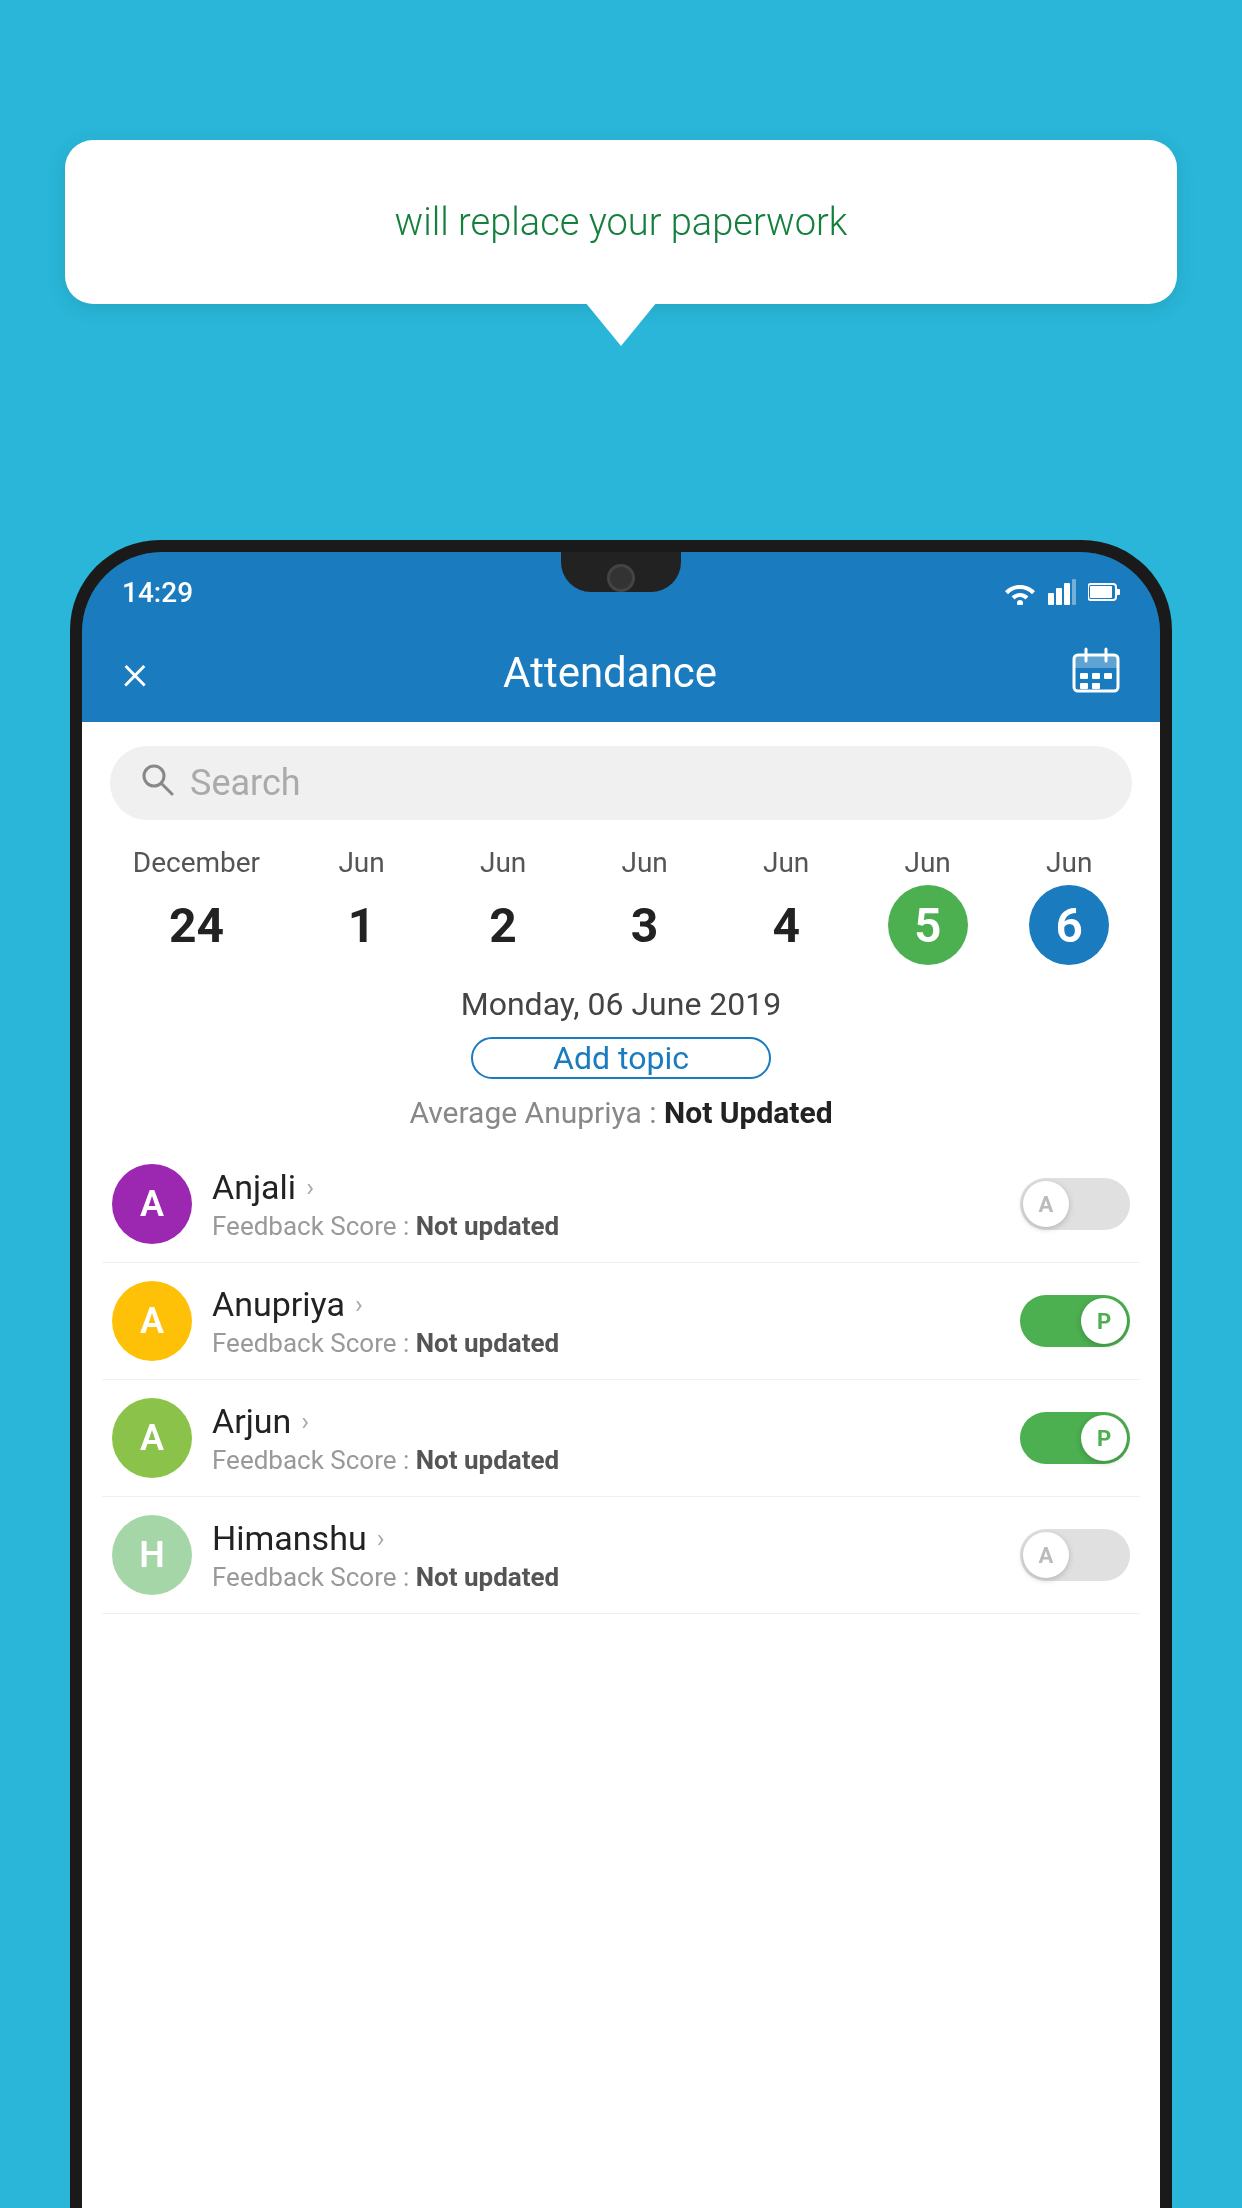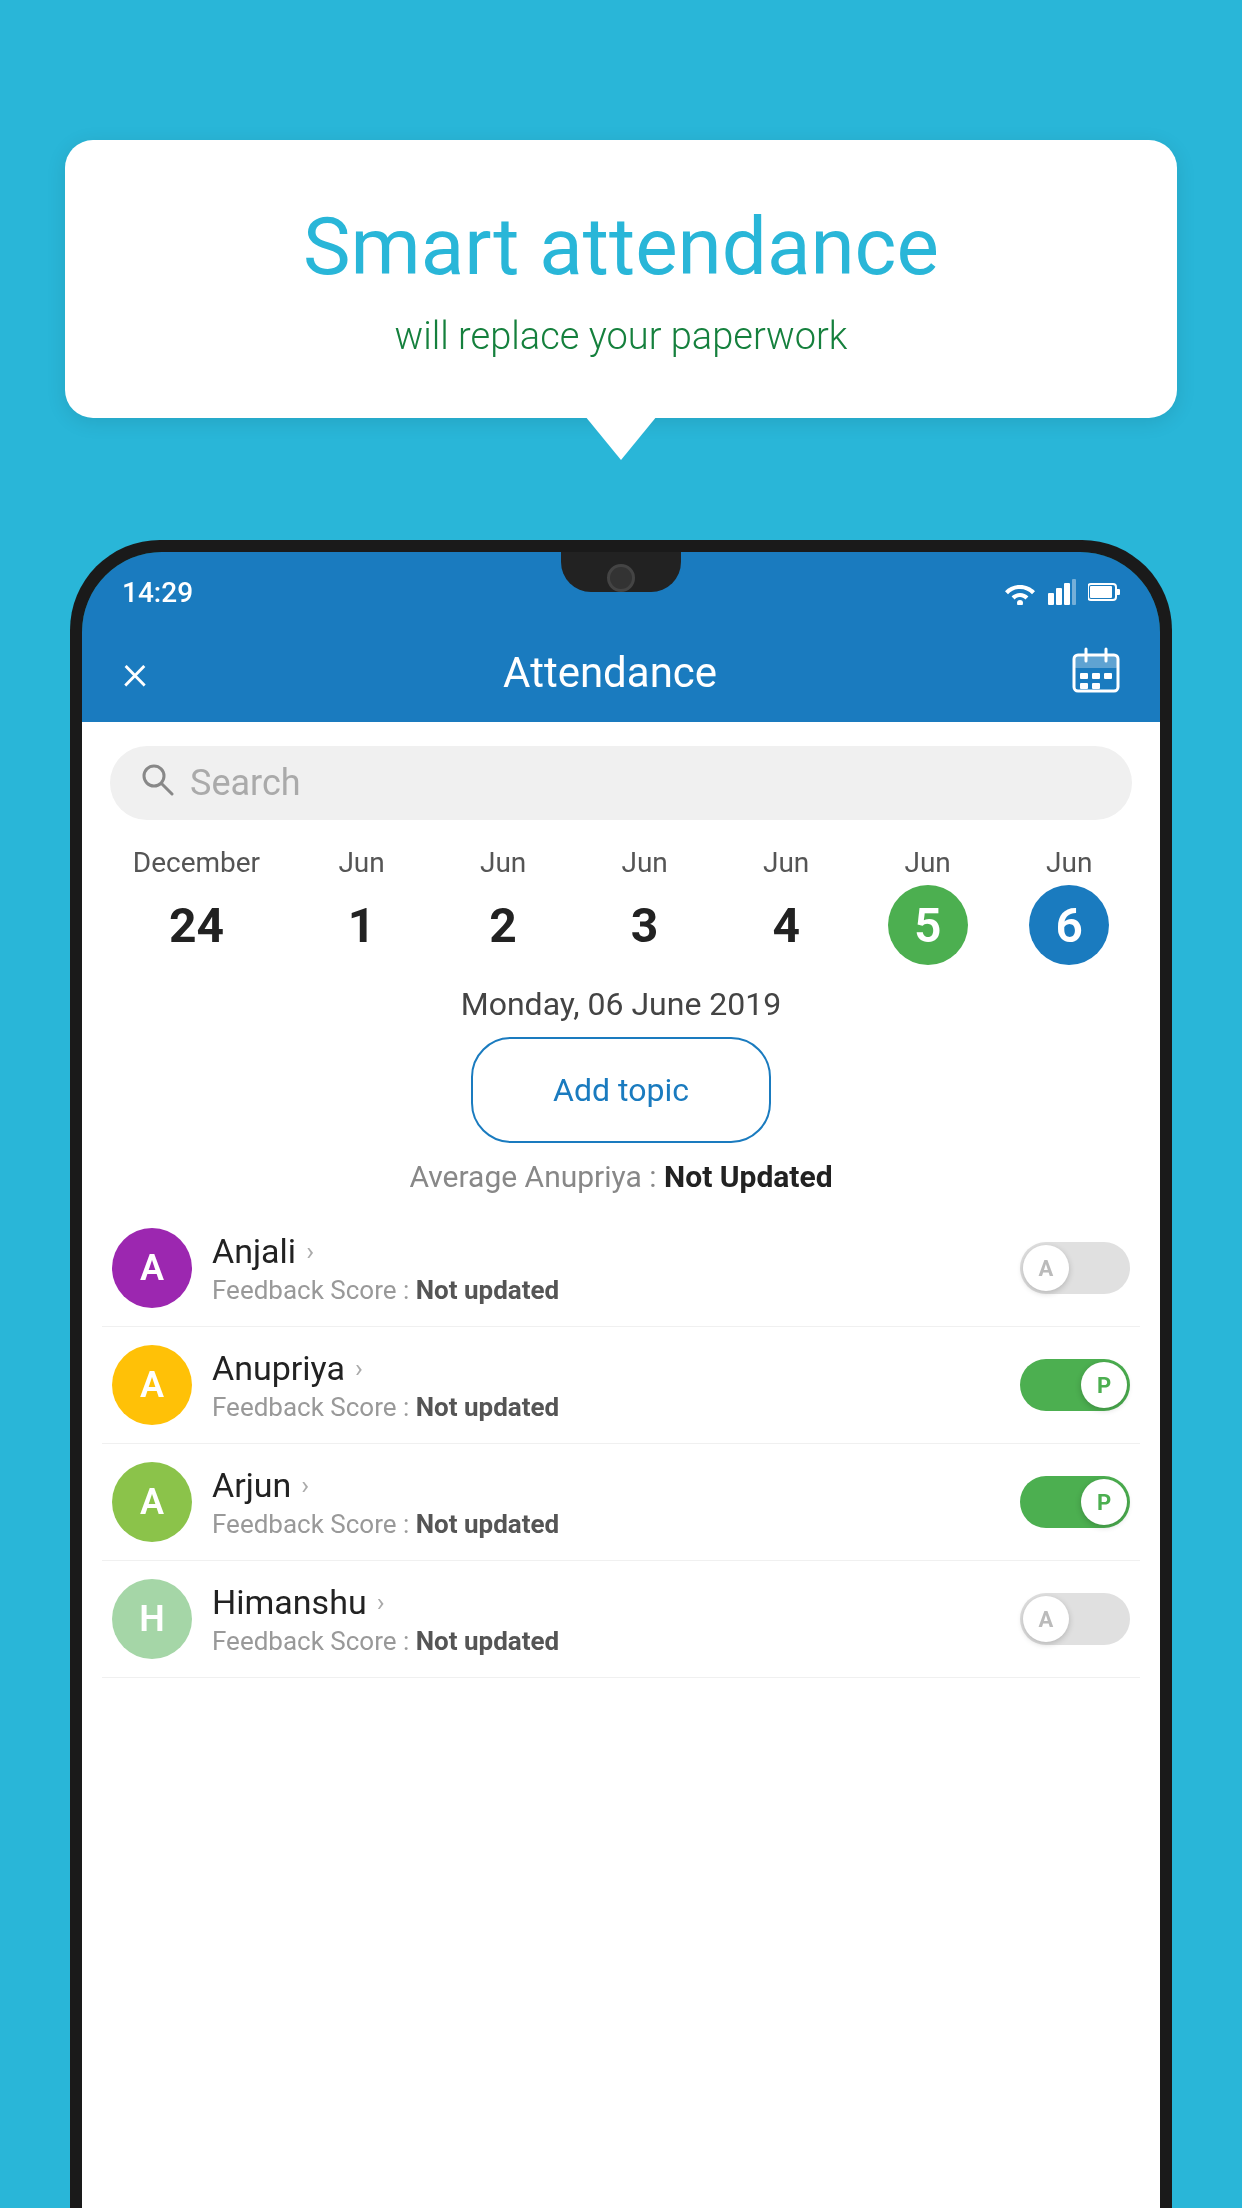--- a/index.html
+++ b/index.html
@@ -234,21 +234,21 @@
       font-size: 32px;
       color: #444;
     }
 
     
     .add-topic-btn {
       display: block;
       margin: 0 auto 16px;
       border: 2px solid #1a7bbf;
       border-radius: 40px;
-      padding: 32px 50px;
+      padding: 0 50px;
       background: white;
       color: #1a7bbf;
       font-size: 32px;
       cursor: pointer;
       text-align: center;
       width: 300px;
     }
 
     
     .feedback-info {
@@ -359,21 +359,20 @@
     .toggle-knob.present {
       right: 3px;
       color: #4caf50;
     }
   </style>
 </head>
 <body>
 
 <div class="speech-bubble-container">
   <div class="speech-bubble">
-    <div class="bubble-title">Smart attendance</div>
     <div class="bubble-subtitle">will replace your paperwork</div>
   </div>
 </div>
 
 <div class="phone-frame">
   <div class="phone-inner">
     <div class="notch"></div>
     <div class="camera"></div>
 
     <div class="status-bar">

